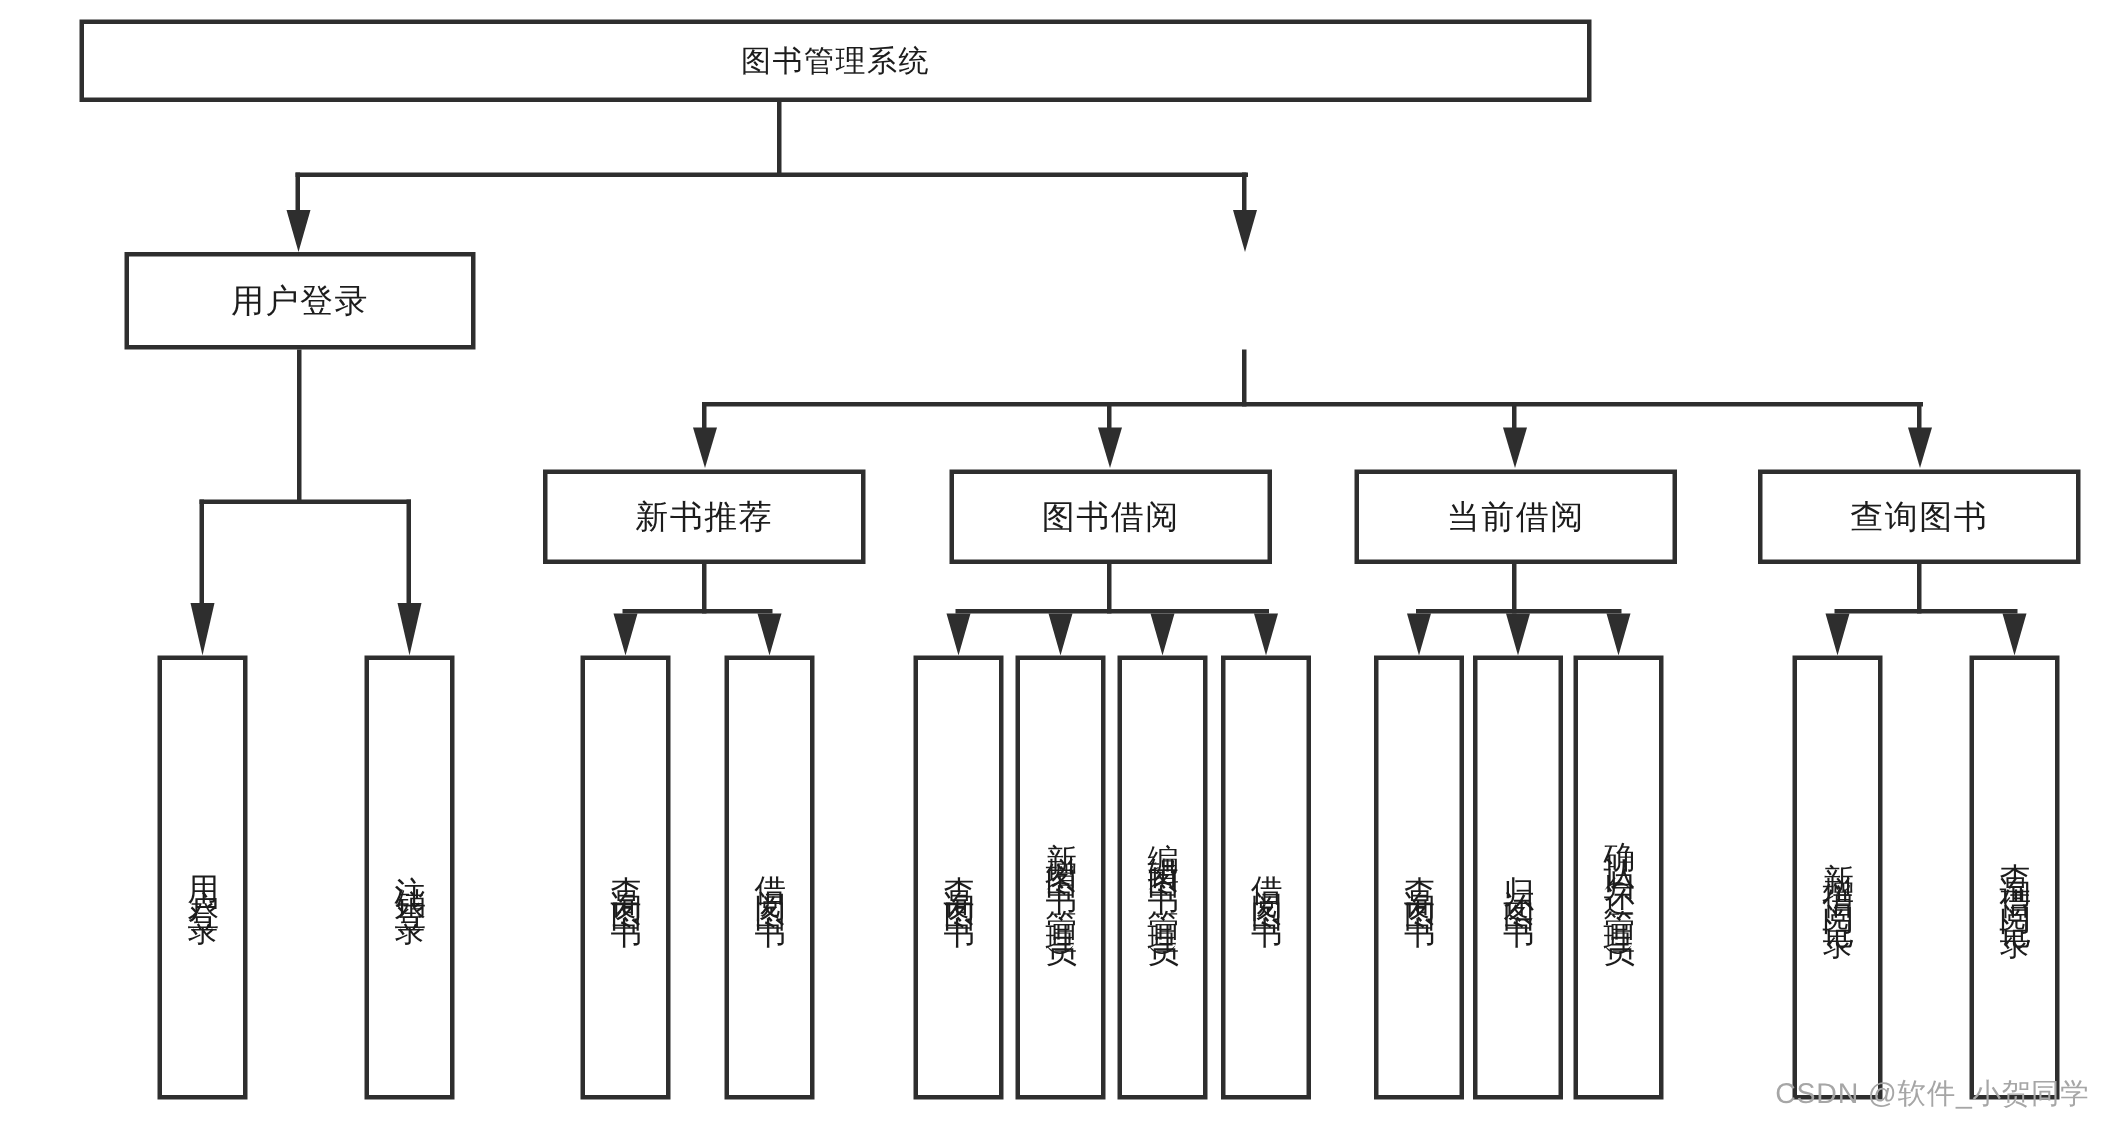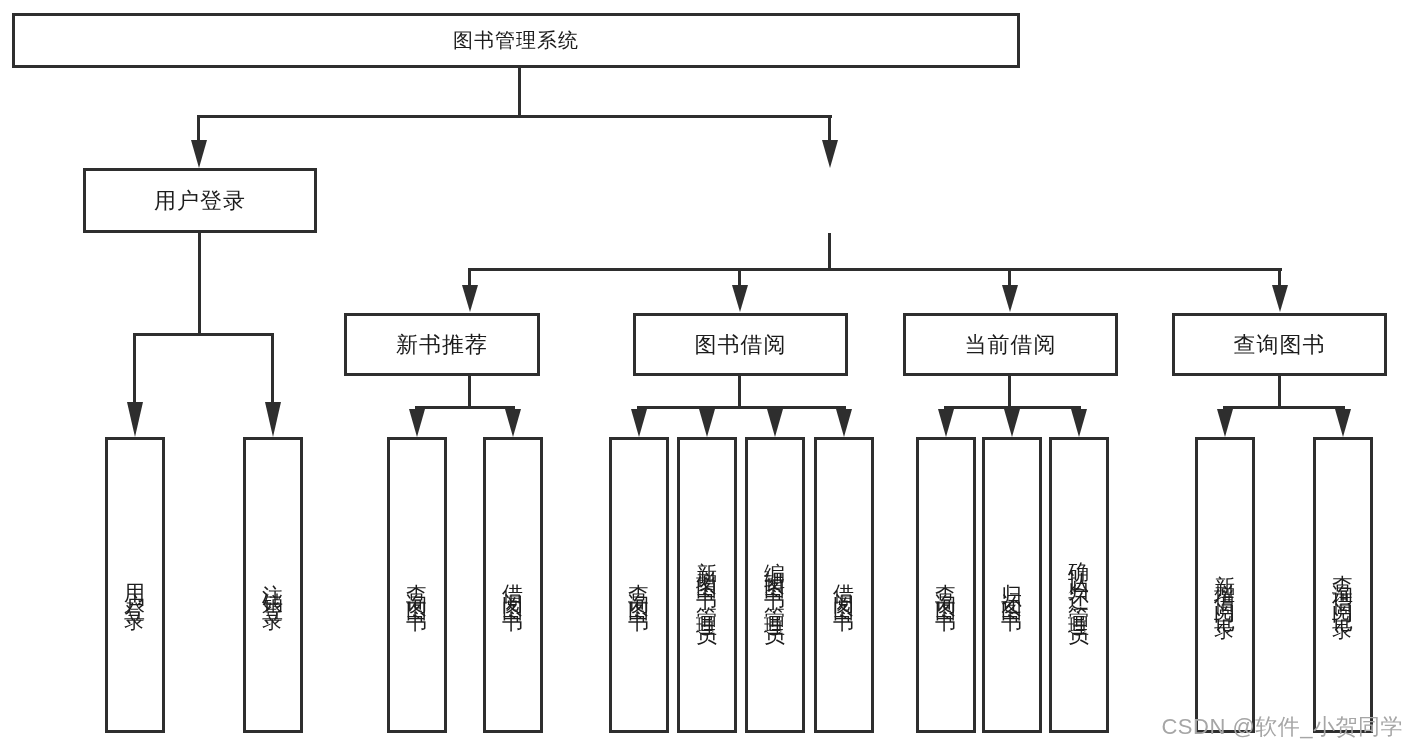--- a/index.html
+++ b/index.html
@@ -5,38 +5,38 @@
   html,body{margin:0;padding:0;background:#ffffff;}
   #stage{
     position:relative;width:1405px;height:747px;background:#ffffff;overflow:hidden;
     font-family:"Liberation Sans","DejaVu Sans",sans-serif;color:#1c1c1c;
   }
   .box{
     position:absolute;background:#ffffff;border:3px solid #2e2e2e;
     display:flex;align-items:center;justify-content:center;
     font-size:22px;letter-spacing:1px;box-sizing:border-box;
   }
-  .box.root{font-size:20px;}
+  .box.root{font-size:20px;margin-left:41px;}
   .vbox{
     position:absolute;background:#ffffff;border:3px solid #2e2e2e;
     width:60px;height:296px;top:437px;box-sizing:border-box;
     display:flex;align-items:center;justify-content:center;
     writing-mode:vertical-rl;font-size:21px;letter-spacing:9px;line-height:1;
   }
   .vl{position:absolute;width:3px;background:#2e2e2e;}
   .hl{position:absolute;height:3px;background:#2e2e2e;}
   .ah{
     position:absolute;width:0;height:0;
     border-left:8px solid transparent;border-right:8px solid transparent;
     border-top:28px solid #2e2e2e;
   }
   .ah.tall{border-top-width:35px;}
   #watermark{
-    position:absolute;right:2px;bottom:5px;z-index:10;
-    font-size:22px;color:#a6a6a6;letter-spacing:0.5px;
+    position:absolute;right:12px;bottom:5px;z-index:10;
+    font-size:19px;color:#a6a6a6;letter-spacing:0.5px;
   }
 </style>
 </head>
 <body>
 
 <div id="stage">
 
   <div class="box root" style="left:12px;top:13px;width:1008px;height:55px">图书管理系统</div>
 
   <div class="vl" style="left:518px;top:68px;height:50px"></div>
@@ -59,21 +59,21 @@
   <div class="hl" style="left:468px;top:268px;width:814px"></div>
   <div class="vl" style="left:468px;top:268px;height:20px"></div>
   <div class="ah" style="left:462px;top:285px;border-top-width:27px"></div>
   <div class="vl" style="left:738px;top:268px;height:20px"></div>
   <div class="ah" style="left:732px;top:285px;border-top-width:27px"></div>
   <div class="vl" style="left:1008px;top:268px;height:20px"></div>
   <div class="ah" style="left:1002px;top:285px;border-top-width:27px"></div>
   <div class="vl" style="left:1278px;top:268px;height:20px"></div>
   <div class="ah" style="left:1272px;top:285px;border-top-width:27px"></div>
 
-  <div class="box" style="left:344px;top:313px;width:196px;height:63px">新书推荐</div>
+  <div class="box" style="left:362px;top:313px;width:215px;height:63px">新书推荐</div>
   <div class="box" style="left:903px;top:313px;width:215px;height:63px">当前借阅</div>
   <div class="box" style="left:633px;top:313px;width:215px;height:63px">图书借阅</div>
   <div class="box" style="left:1172px;top:313px;width:215px;height:63px">查询图书</div>
 
   <div class="vl" style="left:468px;top:376px;height:33px"></div>
   <div class="hl" style="left:415px;top:406px;width:100px"></div>
   <div class="ah" style="left:409px;top:409px"></div>
   <div class="ah" style="left:505px;top:409px"></div>
 
   <div class="vl" style="left:738px;top:376px;height:33px"></div>

